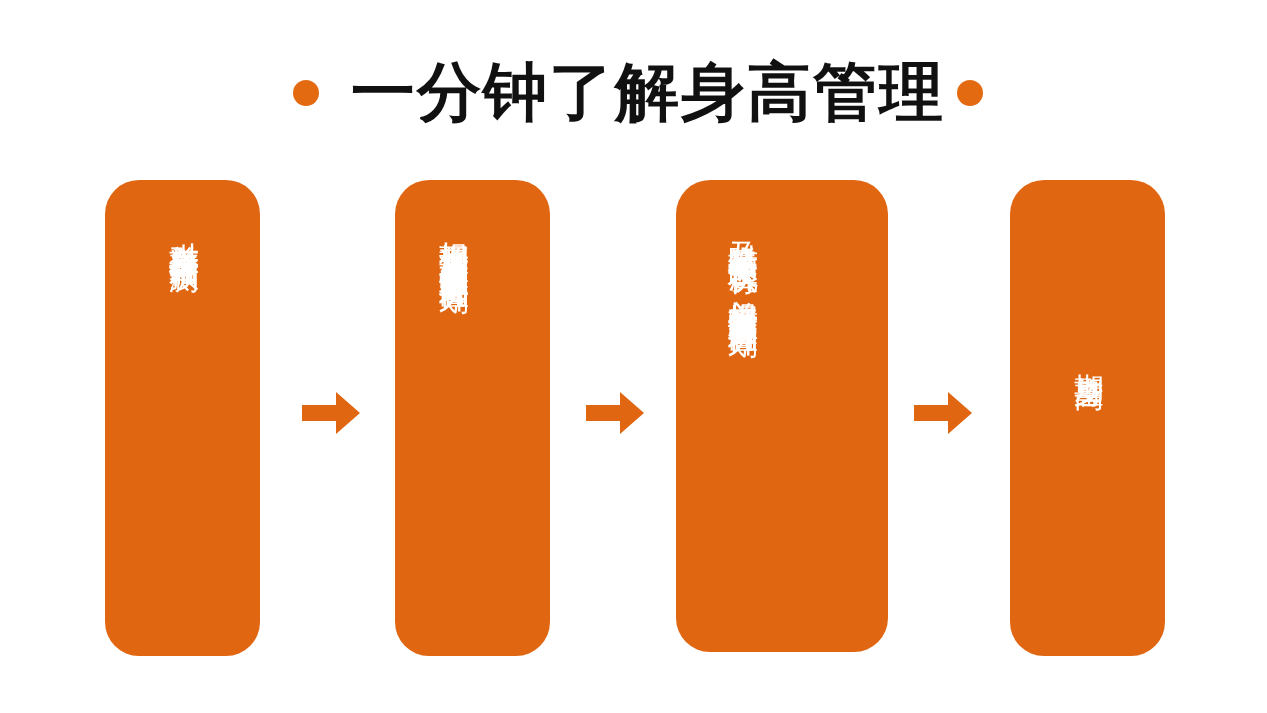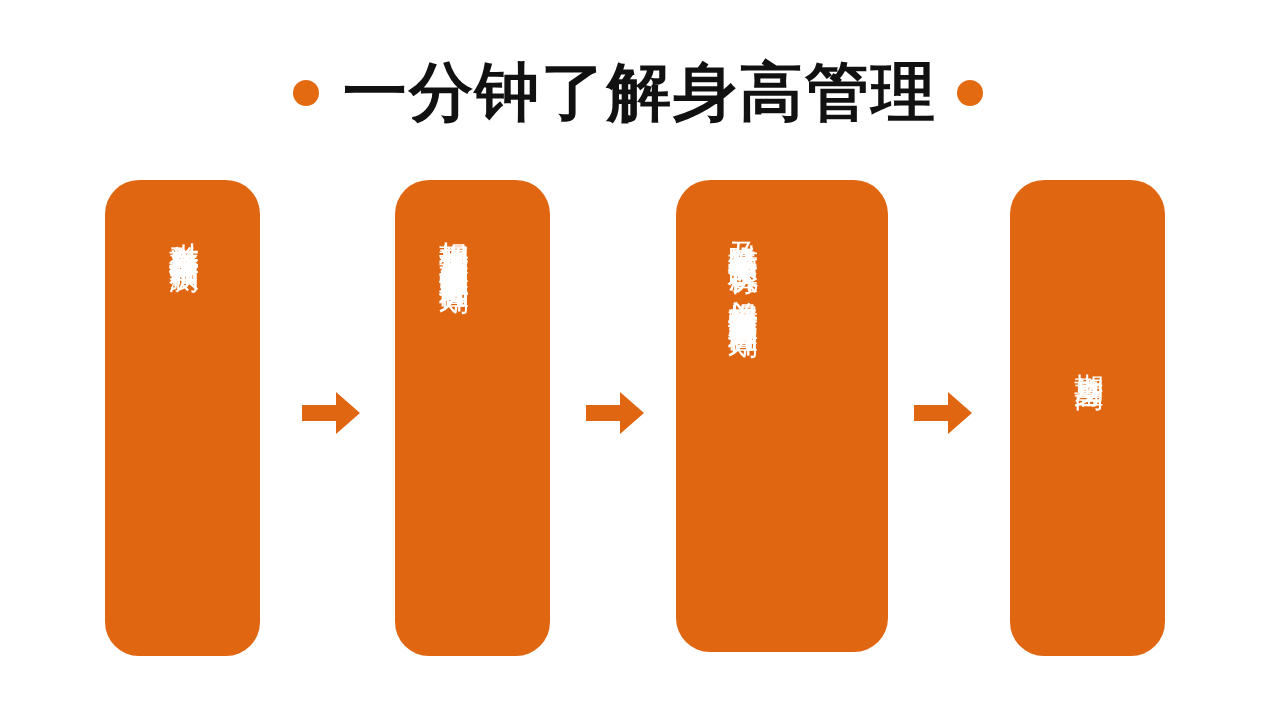--- a/index.html
+++ b/index.html
@@ -1,21 +1,21 @@
 <!DOCTYPE html>
 <html><head>
 <meta charset="utf-8">
 <style>
   html, body { margin:0; padding:0; }
   body { width:1267px; height:713px; background:#ffffff; position:relative; overflow:hidden; font-family:"DejaVu Sans", sans-serif; }
   .title-wrap { position:absolute; top:52px; left:0; width:1267px; height:80px; }
   .dot { position:absolute; width:26px; height:26px; border-radius:50%; background:#e36a10; top:28px; }
   .dot.left { left:293px; }
   .dot.right { left:957px; }
-  .title { position:absolute; left:335px; top:0; width:610px; text-align:center; font-family:"DejaVu Serif", serif; font-weight:bold; font-size:64px; line-height:80px; color:#111; letter-spacing:2px; }
+  .title { position:absolute; left:335px; top:0; width:610px; text-align:right; font-family:"DejaVu Serif", serif; font-weight:bold; font-size:64px; line-height:80px; color:#111; letter-spacing:2px; }
   .box { position:absolute; top:180px; height:476px; background:#e06612; border-radius:34px; }
   .vtext { position:absolute; top:38px; writing-mode:vertical-rl; color:#ffffff; font-size:30px; line-height:38px; letter-spacing:2px; font-family:"DejaVu Sans", sans-serif; }
   .arrow { position:absolute; top:392px; width:58px; height:42px; }
 </style>
 </head>
 <body>
 
 <div class="title-wrap">
   <div class="dot left"></div>
   <div class="title">一分钟了解身高管理</div>

